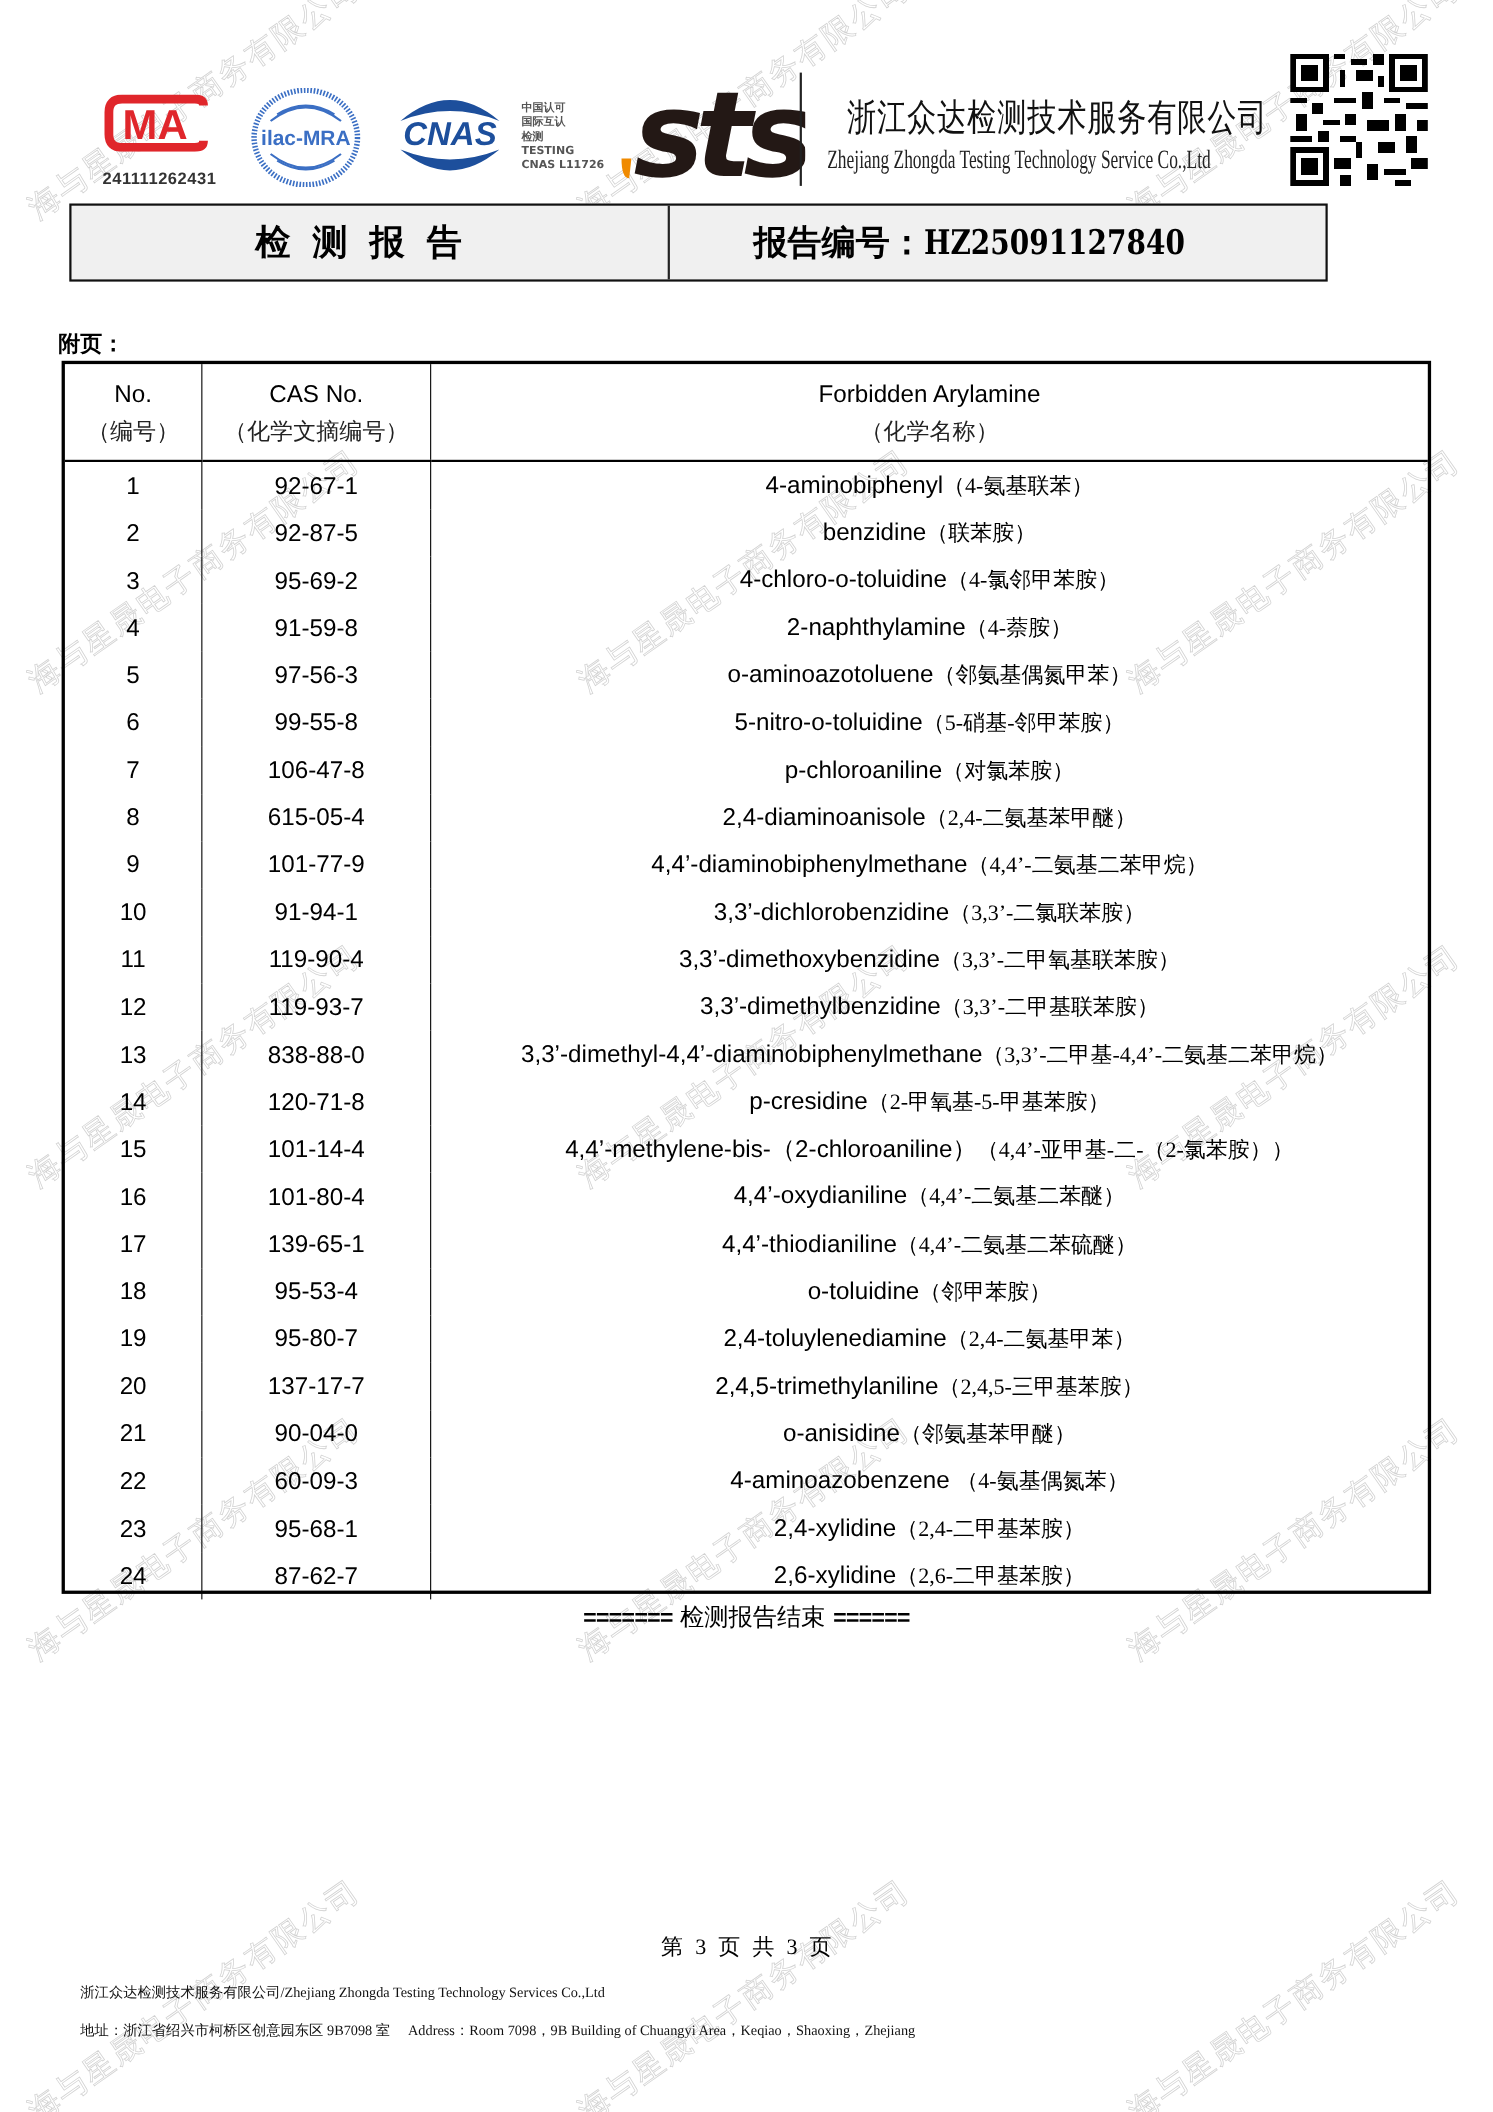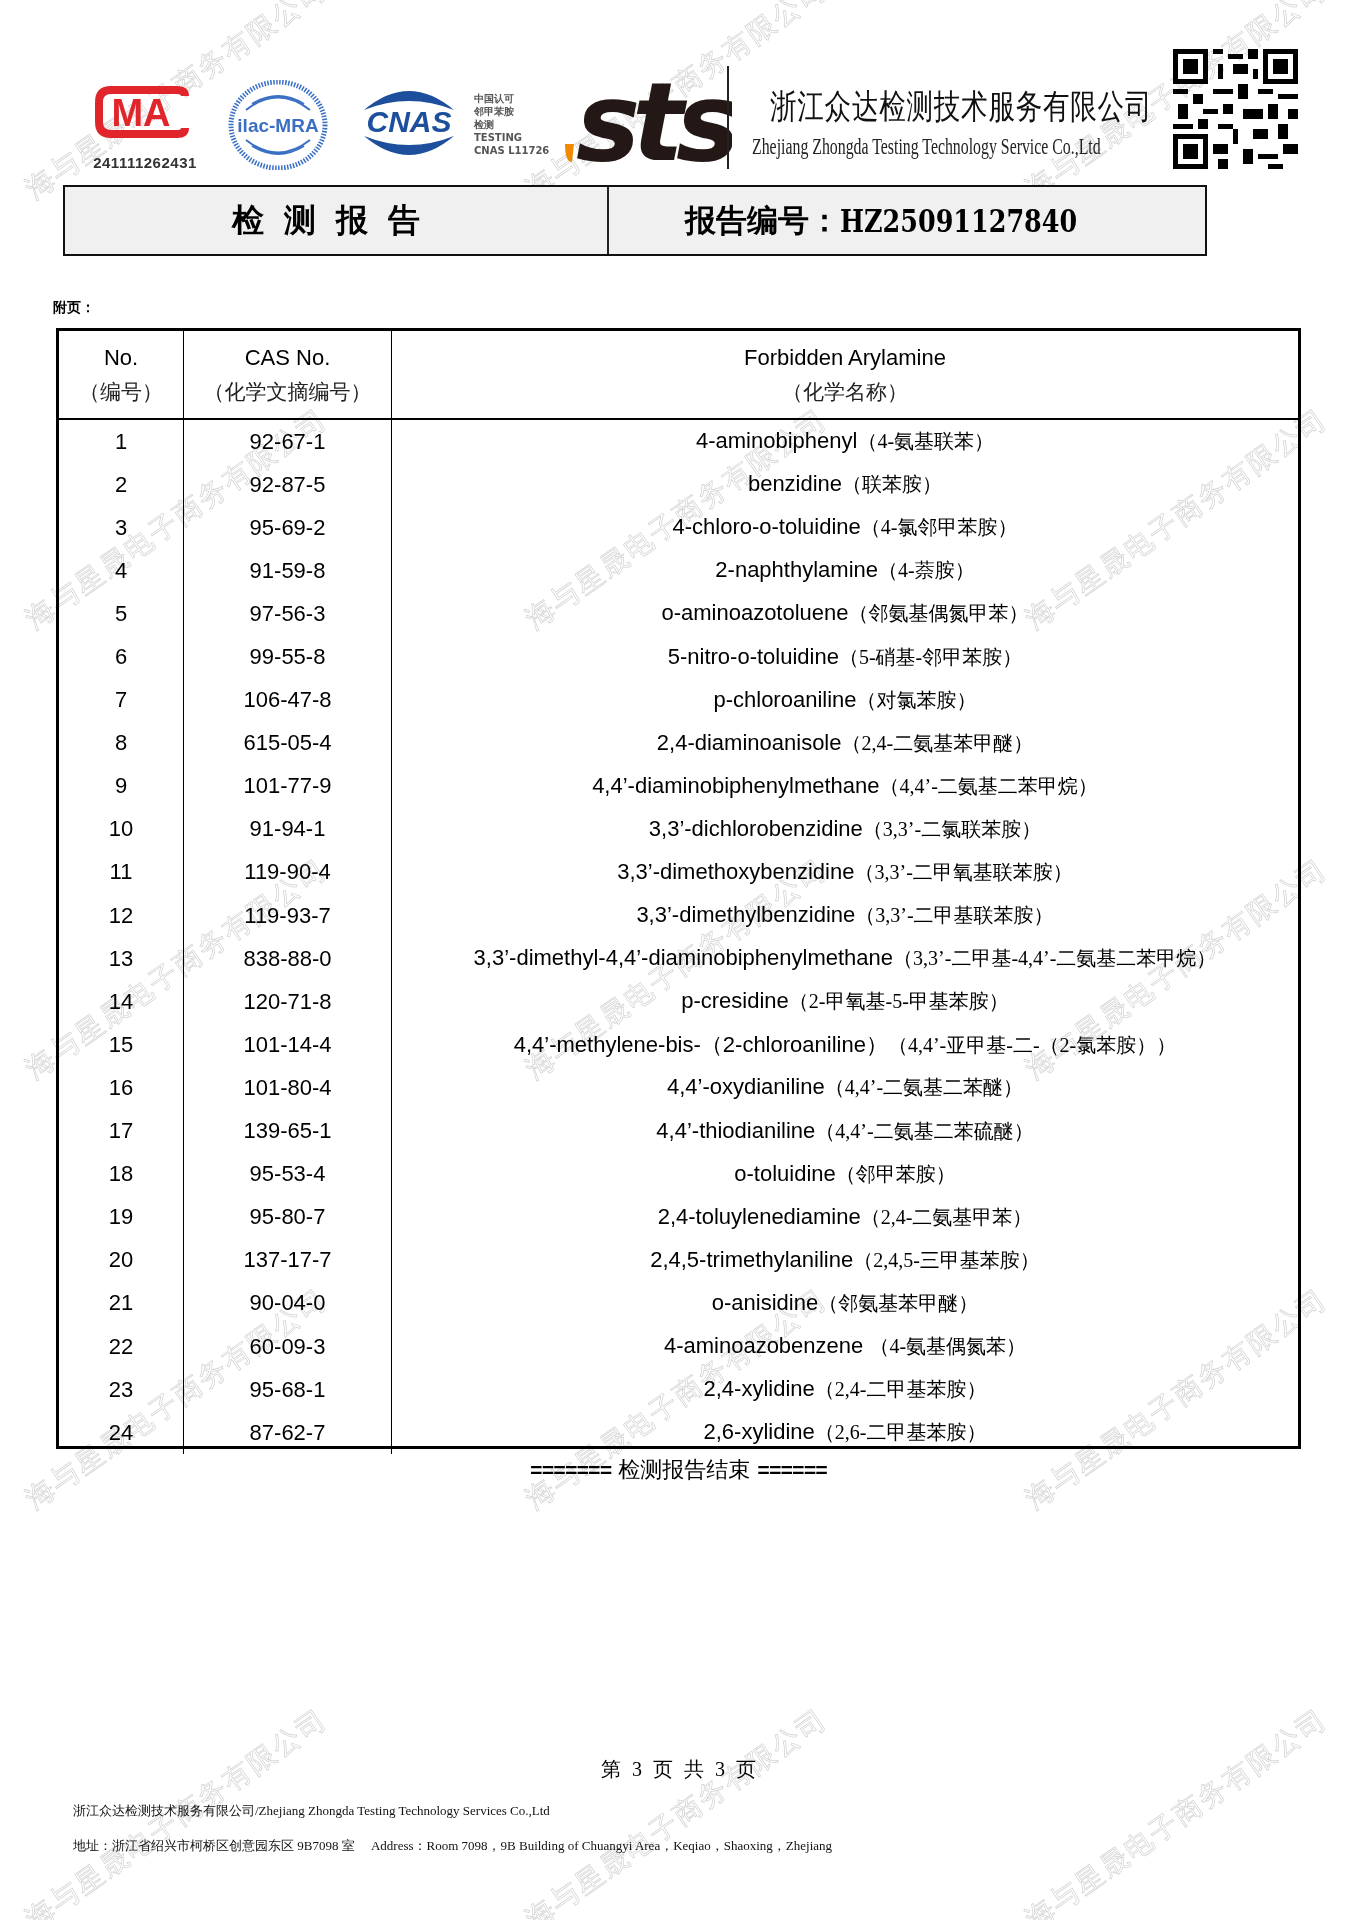--- a/index.html
+++ b/index.html
@@ -14,21 +14,21 @@
   .sts{left:562px;top:62px;width:170px;height:110px;}
   .vbar{left:727px;top:66px;width:2px;height:103px;background:#222;}
   .co-cn{left:770px;top:84px;font-size:34px;font-family:"DejaVu Serif",serif;letter-spacing:1px;color:#111;transform:scaleX(0.78);transform-origin:left top;white-space:nowrap;}
   .co-en{left:752px;top:133px;font-size:24px;font-family:"Liberation Serif",serif;color:#222;transform:scaleX(0.66);transform-origin:left top;white-space:nowrap;}
   .qr{left:1173px;top:49px;width:125px;height:120px;}
   
   .hbox{left:63px;top:185px;width:1144px;height:71px;border:2px solid #111;background:#f0f0f0;box-sizing:border-box;display:flex;}
   .hbox-left{width:542px;border-right:2px solid #222;display:flex;align-items:center;justify-content:center;font-size:32px;font-weight:bold;letter-spacing:20px;font-family:"DejaVu Serif",serif;}
   .hbox-right{flex:1;display:flex;align-items:center;justify-content:center;font-size:31px;font-weight:bold;font-family:"DejaVu Serif",serif;}
   .hbox-right .num{transform:scaleX(0.82);display:inline-block;transform-origin:left center;}
-  .appendix{left:53px;top:299px;font-size:14px;font-weight:bold;font-family:"DejaVu Sans",sans-serif;}
+  .appendix{left:53px;top:299px;font-size:20px;font-weight:bold;font-family:"DejaVu Sans",sans-serif;}
   
   .tbl{left:56px;top:328px;width:1245px;height:1121px;border:3px solid #000;box-sizing:border-box;}
   .tbl table{border-collapse:collapse;width:100%;height:100%;table-layout:fixed;}
   .tbl th{height:85px;font-weight:normal;font-size:22px;line-height:34px;border-bottom:2px solid #000;vertical-align:middle;border-radius:25px;}
   .tbl th .sub{font-family:"DejaVu Serif",serif;font-size:21px;color:#222;}
   .tbl td{height:43.1px;font-size:22px;text-align:center;padding:0;vertical-align:middle;white-space:nowrap;}
   .tbl .c1{width:122px;border-right:1.5px solid #000;}
   .tbl .c2{width:205px;border-right:1.5px solid #000;}
   .tbl td.c3 span.en{font-family:"Liberation Sans",sans-serif;}
   .tbl td.c3 span.cn{font-family:Liberation Serif, serif;font-size:20px;}
@@ -85,21 +85,21 @@
 
 <div class="abs cnas">
   <svg width="110" height="78" viewBox="0 0 110 78">
     <path d="M10 26 Q55 -12 100 26 Q55 8 10 26 Z" fill="#1d4f9c"></path>
     <path d="M10 52 Q55 90 100 52 Q55 70 10 52 Z" fill="#1d4f9c"></path>
     <text x="55" y="48" text-anchor="middle" font-family="Liberation Sans, sans-serif" font-weight="bold" font-style="italic" font-size="30" fill="#1d4f9c">CNAS</text>
   </svg>
 </div>
 <div class="abs cnas-text">
   <div>中国认可</div>
-  <div>邻甲苯胺</div>
+  <div>国际互认</div>
   <div>检测</div>
   <div>TESTING</div>
   <div>CNAS L11726</div>
 </div>
 
 <div class="abs sts">
   <svg width="170" height="110" viewBox="0 0 170 110">
     <path d="M3 82 Q3 100 10 100 L12 82 Z" fill="#f08a00"></path>
     <text x="14" y="98" font-family="DejaVu Sans, sans-serif" font-weight="bold" font-style="italic" font-size="108" fill="#231815" letter-spacing="-8">sts</text>
   </svg>

